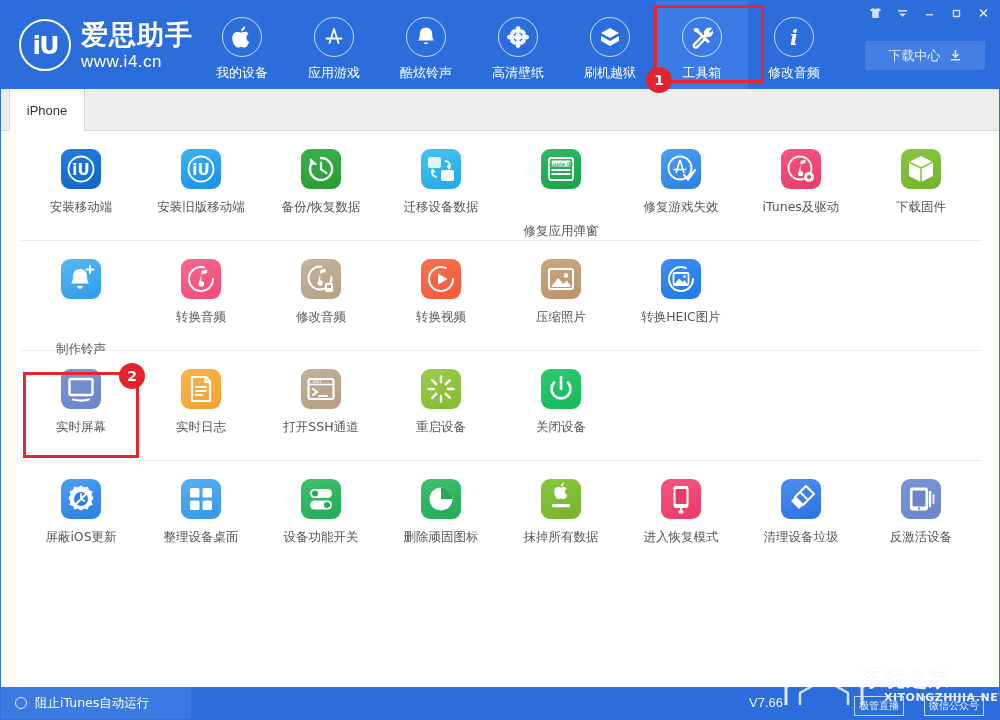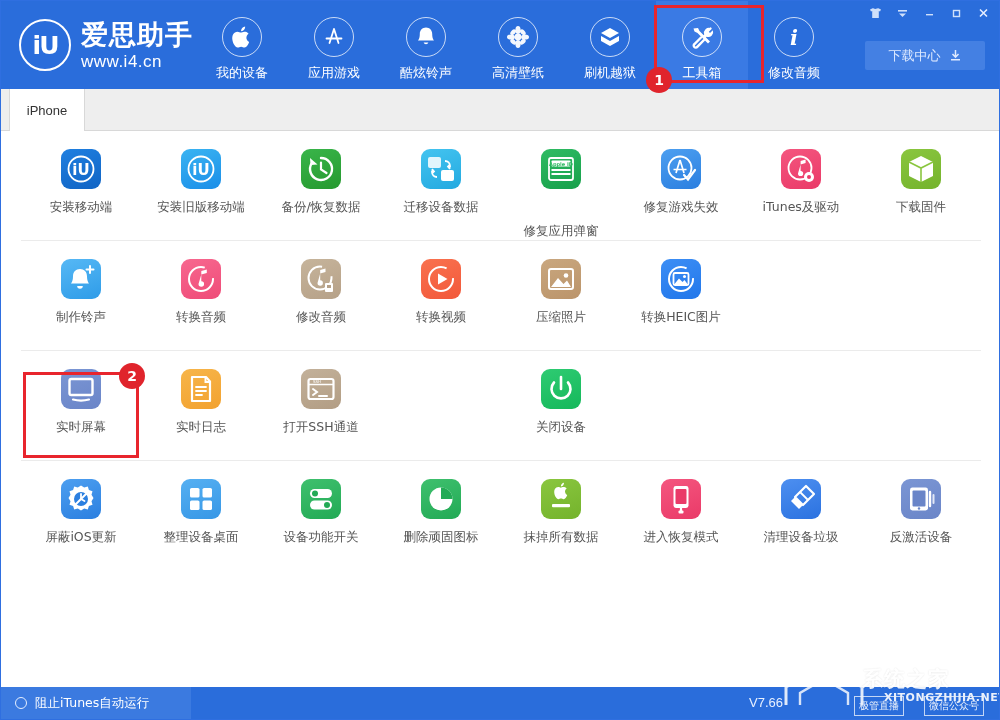--- a/index.html
+++ b/index.html
@@ -420,21 +420,21 @@
           <div class="tile-icon" style="background:linear-gradient(160deg,#8ac63f,#74b32c)">
             <svg width="40" height="40" viewBox="0 0 40 40">
               <path d="M20 7 L32 13 L32 27 L20 33 L8 27 L8 13 Z" fill="#ffffff"></path>
               <path d="M8 13 L20 19 L32 13 M20 19 L20 33" stroke="#8ac63f" stroke-width="1.6" fill="none"></path>
             </svg>
           </div>
           <div class="tile-label">下载固件</div>
         </div>
       </div>
       <div class="grid-row">
-        <div class="tile" style="left: 0px;">
+        <div class="tile" style="left: 0px; gap: 32px;">
           <div class="tile-icon" style="background:linear-gradient(160deg,#56b8f5,#2f9ce8)">
             <svg width="40" height="40" viewBox="0 0 40 40">
               <path d="M19 10c-4.2 0-7 3.1-7 7.2 0 5.6-2.2 7.4-2.2 7.4h18.4S26 22.8 26 17.2C26 13.1 23.2 10 19 10z" fill="#ffffff"></path>
               <path d="M16.2 27a2.8 2.8 0 0 0 5.6 0z" fill="#ffffff"></path>
               <path d="M29 7 L29 14 M25.5 10.5 L32.5 10.5" stroke="#ffffff" stroke-width="2" stroke-linecap="round"></path>
             </svg>
           </div>
           <div class="tile-label">制作铃声</div>
         </div>
         <div class="tile" style="left: 120px;">
@@ -512,20 +512,37 @@
           <div class="tile-icon" style="background:linear-gradient(160deg,#c3b19a,#b29d84)">
             <svg width="40" height="40" viewBox="0 0 40 40">
               <rect x="7.5" y="10" width="25" height="20" rx="2" fill="none" stroke="#ffffff" stroke-width="2.2"></rect>
               <path d="M7.5 15.5 L32.5 15.5" stroke="#ffffff" stroke-width="1.6"></path>
               <path d="M12 20 L16 23 L12 26" stroke="#ffffff" stroke-width="2" fill="none" stroke-linecap="round"></path>
               <path d="M18 27 L26 27" stroke="#ffffff" stroke-width="2" stroke-linecap="round"></path>
               <text x="12" y="14" font-family="DejaVu Sans,sans-serif" font-size="4" fill="#ffffff">SSH</text>
             </svg>
           </div>
           <div class="tile-label">打开SSH通道</div>
+        </div>
+        <div class="tile" style="left: 360px;">
+          <div class="tile-icon" style="background:linear-gradient(160deg,#9ccb4a,#86ba33)">
+            <svg width="40" height="40" viewBox="0 0 40 40">
+              <g stroke="#ffffff" stroke-width="2.4" stroke-linecap="round">
+                <path d="M20 7.5 L20 13"></path>
+                <path d="M20 27 L20 32.5"></path>
+                <path d="M7.5 20 L13 20"></path>
+                <path d="M27 20 L32.5 20"></path>
+                <path d="M11.2 11.2 L15.2 15.2"></path>
+                <path d="M24.8 24.8 L28.8 28.8"></path>
+                <path d="M28.8 11.2 L24.8 15.2"></path>
+                <path d="M15.2 24.8 L11.2 28.8"></path>
+              </g>
+            </svg>
+          </div>
+          <div class="tile-label">重启设备</div>
         </div>
         <div class="tile" style="left: 480px;">
           <div class="tile-icon" style="background:linear-gradient(160deg,#2ecb72,#15b85b)">
             <svg width="40" height="40" viewBox="0 0 40 40">
               <path d="M13 13.5 a9.5 9.5 0 1 0 14 0" fill="none" stroke="#ffffff" stroke-width="2.6" stroke-linecap="round"></path>
               <path d="M20 8 L20 20" stroke="#ffffff" stroke-width="2.6" stroke-linecap="round"></path>
             </svg>
           </div>
           <div class="tile-label">关闭设备</div>
         </div>

